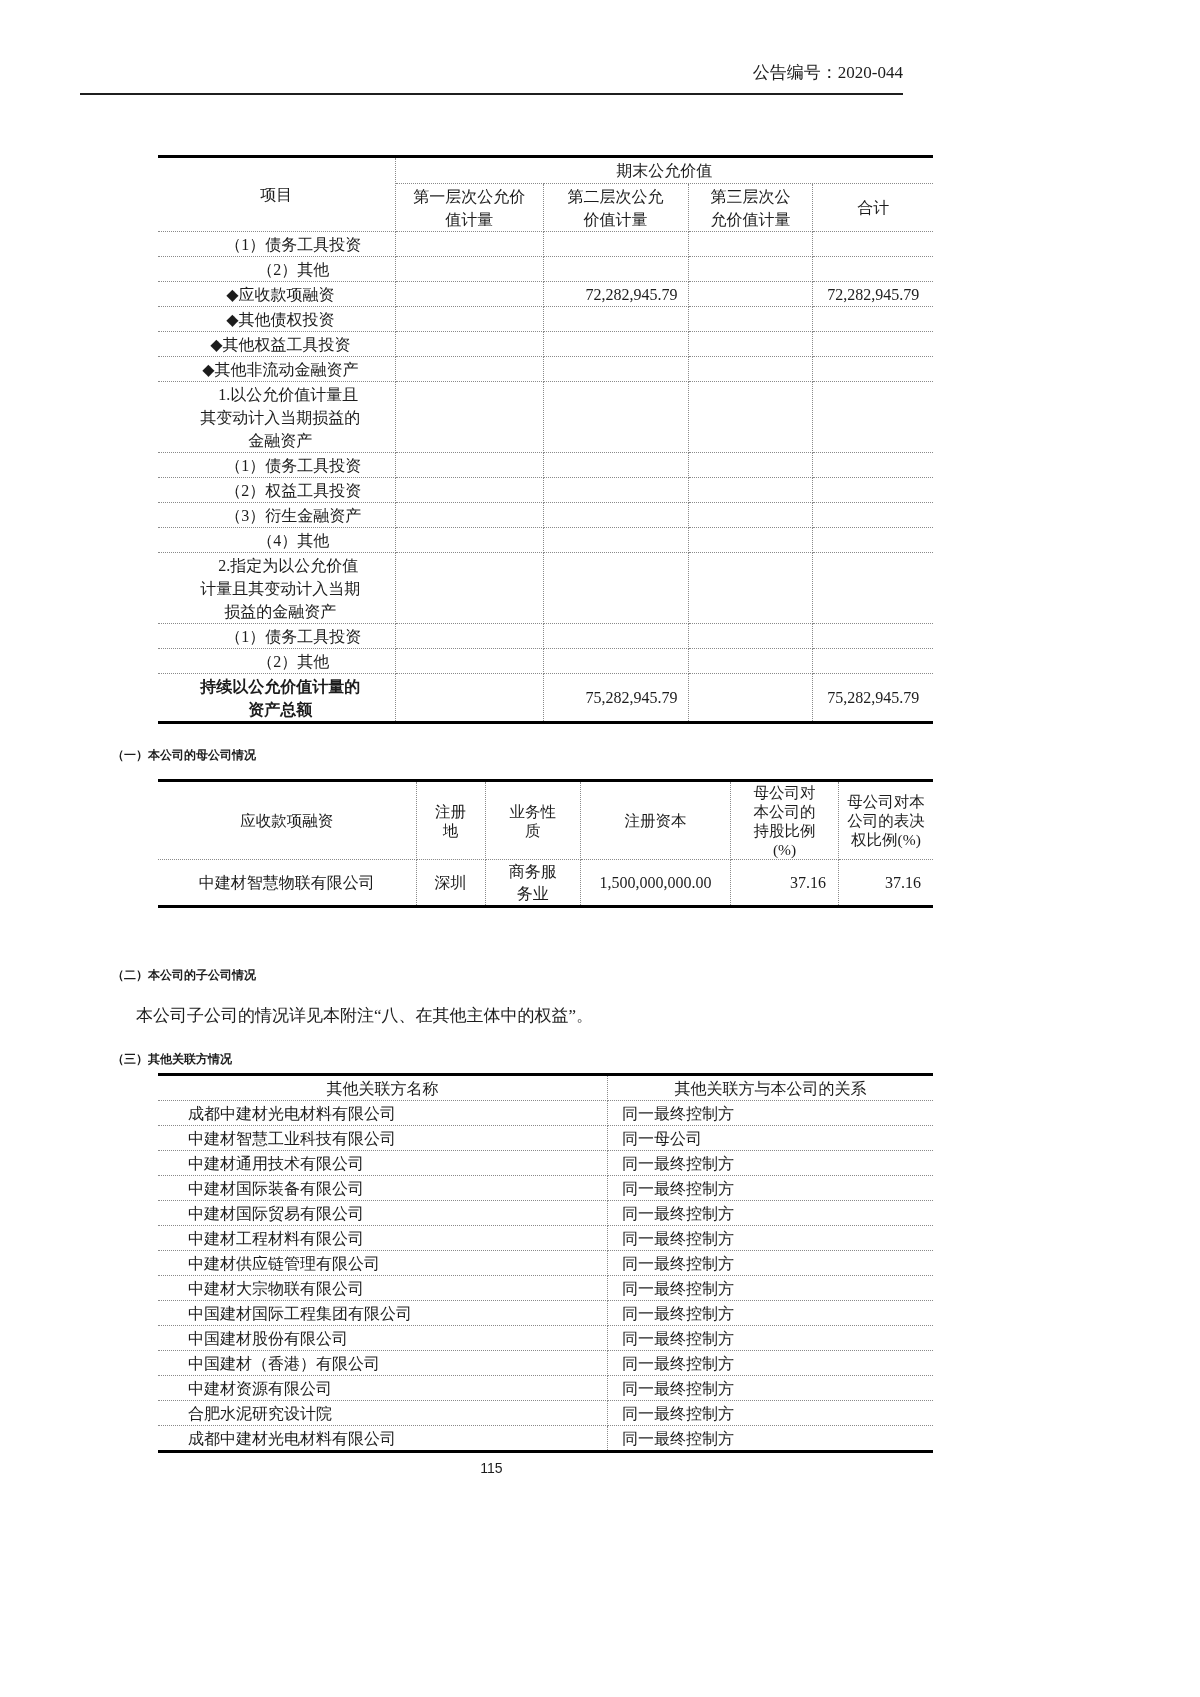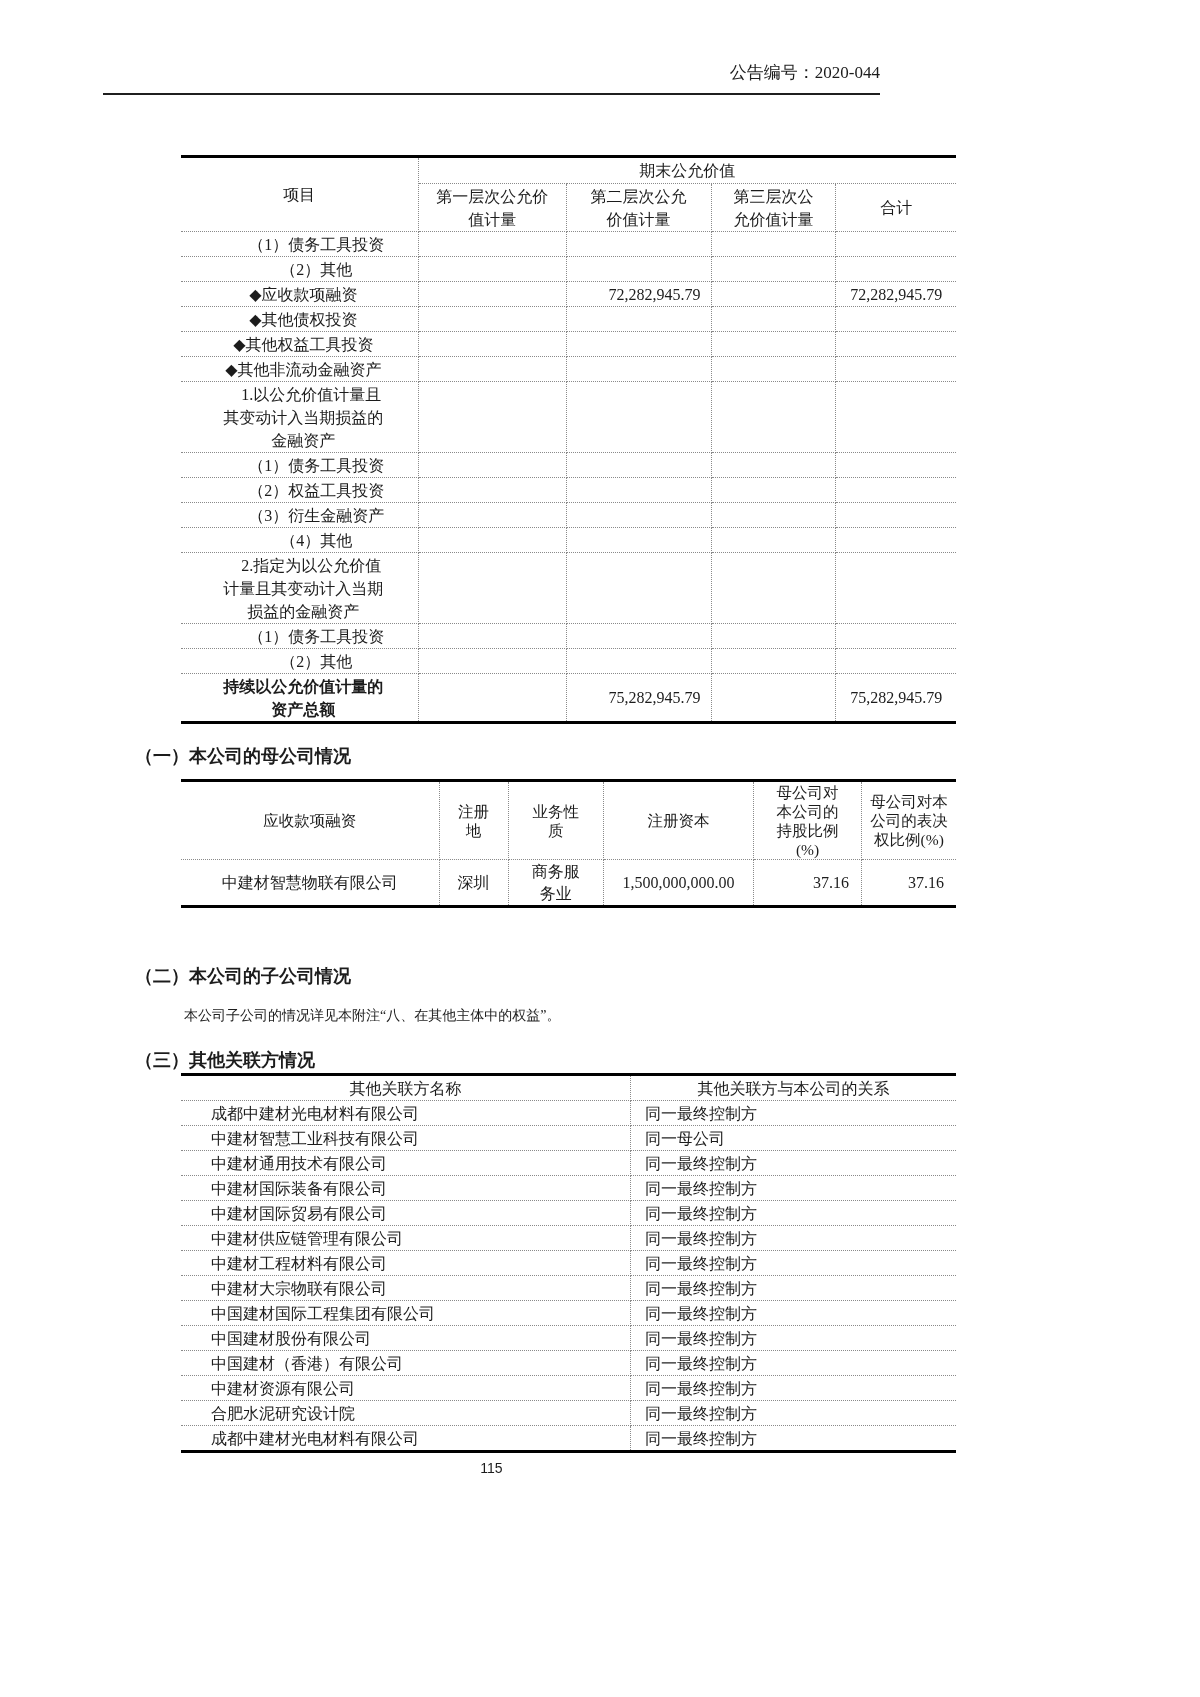--- a/index.html
+++ b/index.html
@@ -3,21 +3,21 @@
 <meta charset="utf-8">
 <style>
   html, body { margin: 0; padding: 0; }
   body {
     width: 1200px; height: 1697px;
     background: #ffffff;
     color: #1c1c1c;
     font-family: "Liberation Serif", "DejaVu Serif", serif;
     overflow: hidden;
   }
-  .page { width: 983px; height: 1697px; box-sizing: border-box; padding: 0 103px; }
+  .page { width: 983px; height: 1697px; box-sizing: border-box; padding: 0 80px; }
 
   .doc-header { padding-top: 62px; text-align: right; font-size: 17px; line-height: 22px; }
   .header-rule { border: none; border-top: 2px solid #1f1f1f; margin: 9px 0 0 0; }
 
   table.rpt {
     border-collapse: collapse;
     table-layout: fixed;
     margin-left: 78px;
     width: 775px;
     border-top: 3px solid #000;
@@ -40,24 +40,24 @@
   .fv-item { text-align: left; }
   .fv-item.sub    { padding-left: 34px; }
   .fv-item.bullet { padding-left: 8px; }
   .fv-item.num    { padding-left: 8px; text-indent: 16px; }
   .fv-item.total  { padding-left: 8px; font-weight: bold; }
   .fv-table td.val { text-align: right; padding-right: 10px; }
   .fv-table td.val.col-total { text-align: center; padding-right: 0; }
 
   
   .h-sec   { margin: 50px 0 0 25px; font-size: 19px; font-weight: bold; line-height: 26px; }
-  .h-sub   { margin: 20px 0 0 32px; font-size: 18px; font-weight: bold; line-height: 25px; }
+  .h-sub   { margin: 20px 0 0 32px; font-size: 12px; font-weight: bold; line-height: 25px; font-family: Liberation Mono, monospace; }
   .h-sub.sp1 { margin-top: 56px; }
   .h-sub.sp2 { }
-  .body-par { margin: 15px 0 0 81px; font-size: 14px; line-height: 24px; }
+  .body-par { margin: 15px 0 0 56px; font-size: 17px; line-height: 24px; }
 
   
   .pc-table { margin-top: 10px; }
   .pc-table th { font-size: 15.5px; line-height: 19px; text-align: center; }
   .pc-table td { font-size: 16px; line-height: 22px; text-align: center; }
   .pc-table td.num-r { text-align: right; padding-right: 12px; }
 
   
   .rp-table { margin-top: 0; }
   .rp-table th, .rp-table td { font-size: 16px; line-height: 23px; }
@@ -287,25 +287,25 @@
         </tr>
         <tr>
           <td class="rp-name">中建材国际装备有限公司</td>
           <td class="rp-rel">同一最终控制方</td>
         </tr>
         <tr>
           <td class="rp-name">中建材国际贸易有限公司</td>
           <td class="rp-rel">同一最终控制方</td>
         </tr>
         <tr>
+          <td class="rp-name">中建材工程材料有限公司</td>
+          <td class="rp-rel">同一最终控制方</td>
+        </tr>
+        <tr>
           <td class="rp-name">中建材供应链管理有限公司</td>
-          <td class="rp-rel">同一最终控制方</td>
-        </tr>
-        <tr>
-          <td class="rp-name">中建材工程材料有限公司</td>
           <td class="rp-rel">同一最终控制方</td>
         </tr>
         <tr>
           <td class="rp-name">中建材大宗物联有限公司</td>
           <td class="rp-rel">同一最终控制方</td>
         </tr>
         <tr>
           <td class="rp-name">中国建材国际工程集团有限公司</td>
           <td class="rp-rel">同一最终控制方</td>
         </tr>

